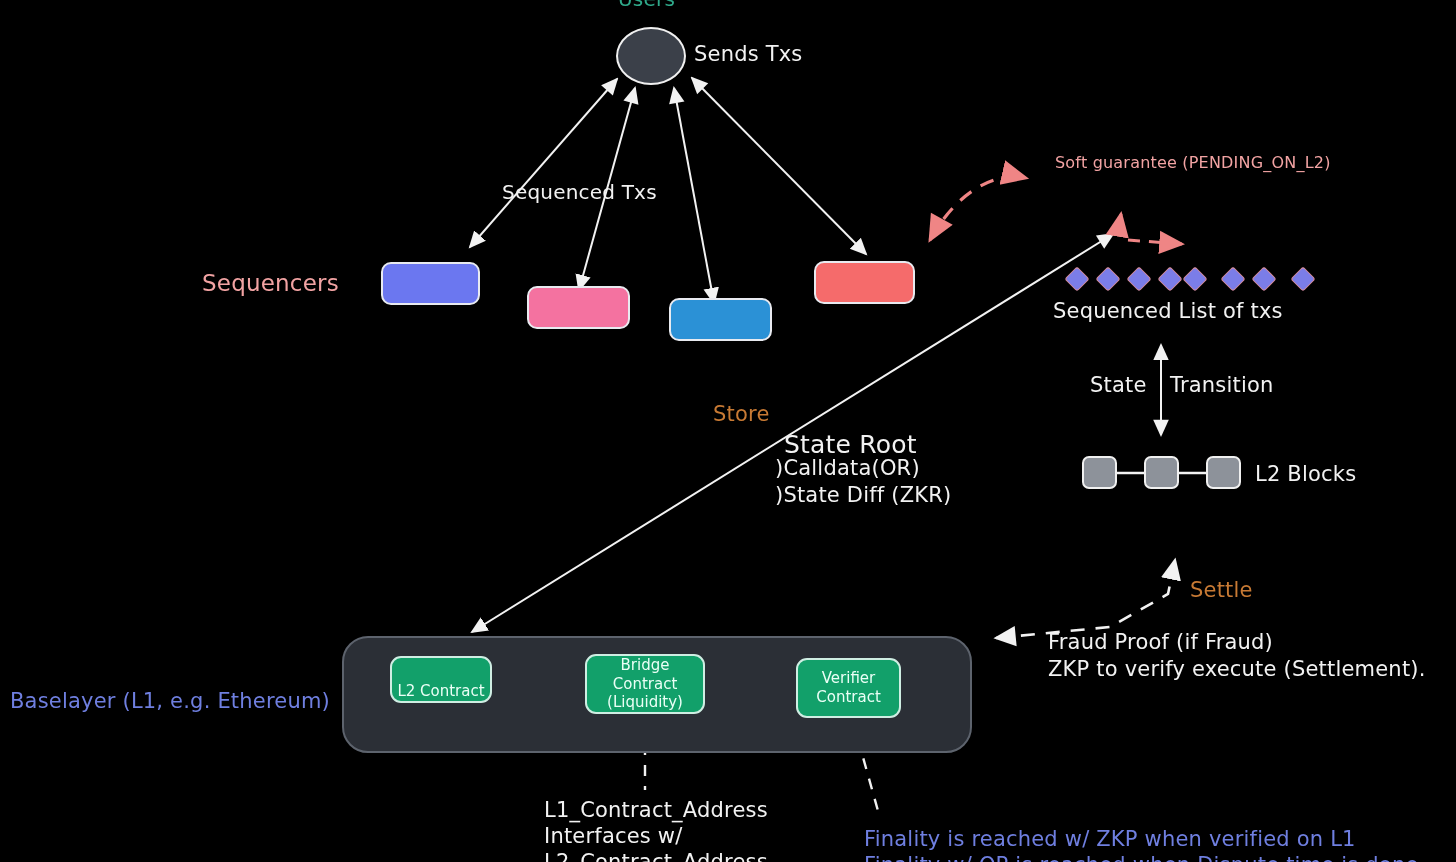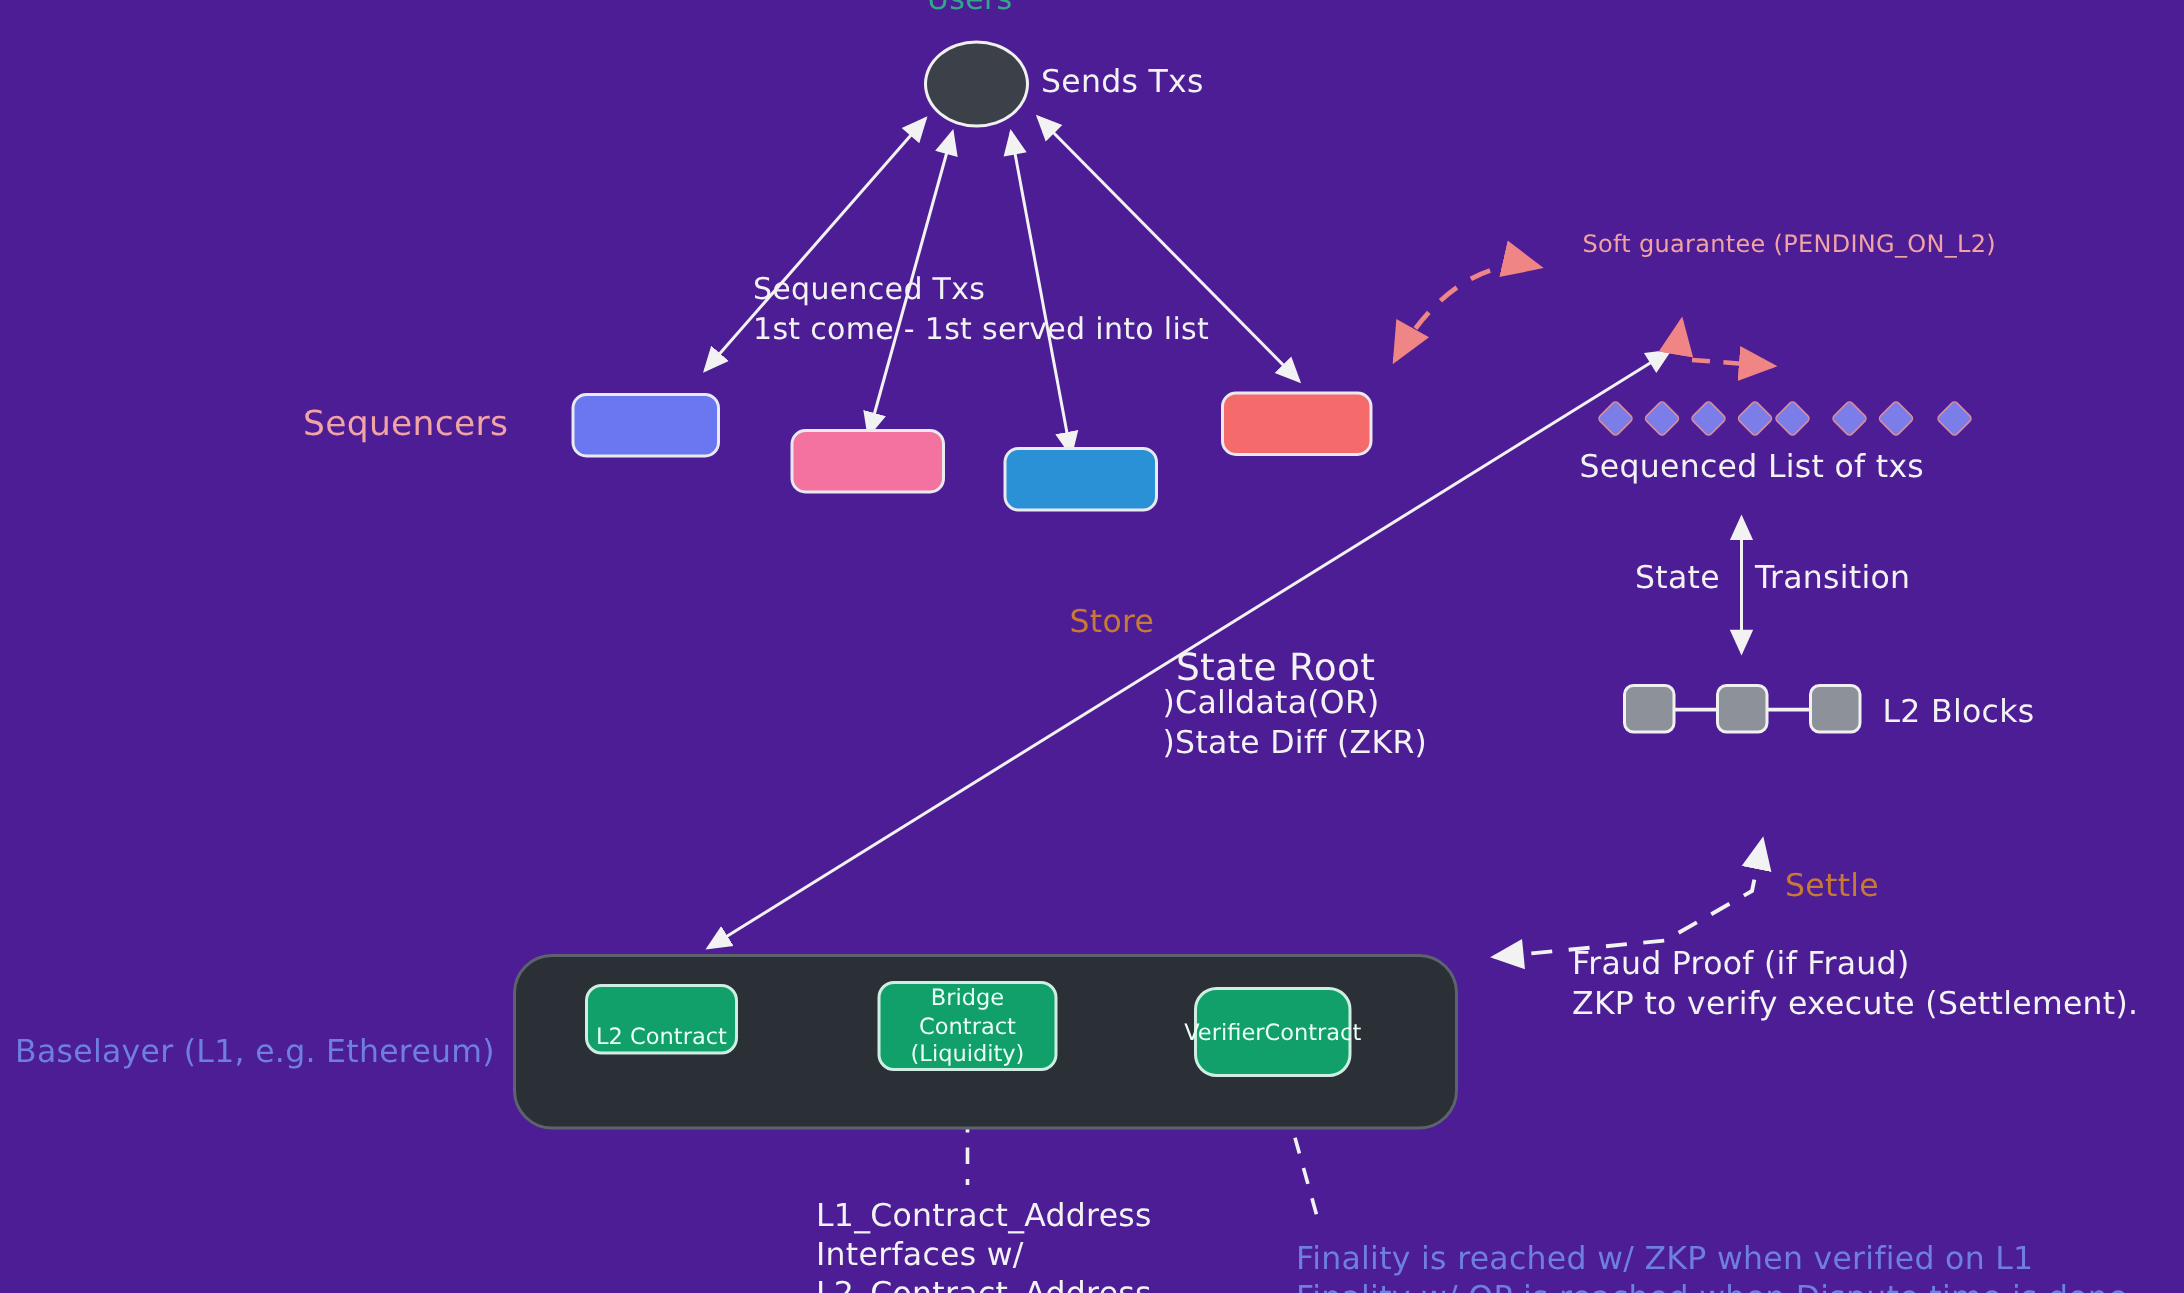--- a/index.html
+++ b/index.html
@@ -84,21 +84,21 @@
     background: #7b7de8;
     border: 1.5px solid #d98d9a;
     transform: rotate(45deg);
     border-radius: 3px;
     box-sizing: border-box;
   }
 </style>
 </head>
 <body style="background: rgb(19, 19, 19);">
 
-<div id="canvas" style="background: #4c1d95;">
+<div id="canvas" style="background: #000000;">
 
   <svg class="layer" viewBox="0 0 1456 862">
     <defs>
       <marker id="ahWhite" markerWidth="9" markerHeight="9" refX="7.6" refY="4.5" orient="auto" markerUnits="strokeWidth">
         <path d="M0,0.6 L8.6,4.5 L0,8.4 Z" fill="#f2f2f2"></path>
       </marker>
       <marker id="ahWhiteStart" markerWidth="9" markerHeight="9" refX="1.0" refY="4.5" orient="auto" markerUnits="strokeWidth">
         <path d="M8.6,0.6 L0,4.5 L8.6,8.4 Z" fill="#f2f2f2"></path>
       </marker>
       <marker id="ahSalmon" markerWidth="9" markerHeight="9" refX="7.6" refY="4.5" orient="auto" markerUnits="strokeWidth">
@@ -168,21 +168,20 @@
 
   <div class="lbl" style="left:618px; top:-12px; font-size:20px; color:#2fa98a;">Users</div>
 
   <div class="usercircle" style="left:616px; top:27px; width:70px; height:58px;"></div>
 
   <div class="lbl" style="left:694px; top:42px; font-size:21px;">Sends Txs</div>
 
   <div class="lbl" style="left:202px; top:270px; font-size:23px; color:#f2a3a3;">Sequencers</div>
 
   <div class="lbl" style="left:502px; top:181px; font-size:20px;">Sequenced Txs</div>
-  <div class="lbl" style="left:502px; top:208px; font-size:20px;">1st come - 1st served into list</div>
 
   <div class="box seqbox" style="left:381px; top:262px; width:99px; height:43px; background:#6b77f0;"></div>
   <div class="box seqbox" style="left:527px; top:286px; width:103px; height:43px; background:#f472a0;"></div>
   <div class="box seqbox" style="left:669px; top:298px; width:103px; height:43px; background:#2b91d6;"></div>
   <div class="box seqbox" style="left:814px; top:261px; width:101px; height:43px; background:#f56b6b;"></div>
 
   <div class="lbl" style="left:1055px; top:154px; font-size:16px; color:#f2a3a3;">Soft guarantee (PENDING_ON_L2)</div>
 
   <div>
     <div class="diamond" style="left:1068px; top:270px; width:18px; height:18px;"></div>
@@ -225,21 +224,21 @@
   <div class="contract" style="left:390px; top:656px; width:102px; height:47px; font-size:15px;align-items:flex-end;">
     <span>L2 Contract</span>
   </div>
 
   <div class="contract" style="left:585px; top:654px; width:120px; height:60px; font-size:15px; flex-direction:column;">
     <span>Bridge</span>
     <span>Contract</span>
     <span>(Liquidity)</span>
   </div>
 
-  <div class="contract" style="left:796px; top:658px; width:105px; height:60px; font-size:15px; flex-direction:row;border-radius:15px;">
+  <div class="contract" style="left:796px; top:658px; width:105px; height:60px; font-size:15px; flex-direction:column;">
     <span>Verifier</span>
     <span>Contract</span>
   </div>
 
   <div class="lbl" style="left:544px; top:798px; font-size:21px;">L1_Contract_Address</div>
   <div class="lbl" style="left:544px; top:824px; font-size:21px;">Interfaces w/</div>
   <div class="lbl" style="left:544px; top:850px; font-size:21px;">L2_Contract_Address</div>
 
   <div class="lbl" style="left:864px; top:827px; font-size:21px; color:#6f7fe0;">Finality is reached w/ ZKP when verified on L1</div>
   <div class="lbl" style="left:864px; top:853px; font-size:21px; color:#6f7fe0;">Finality w/ OP is reached when Dispute time is done</div>

